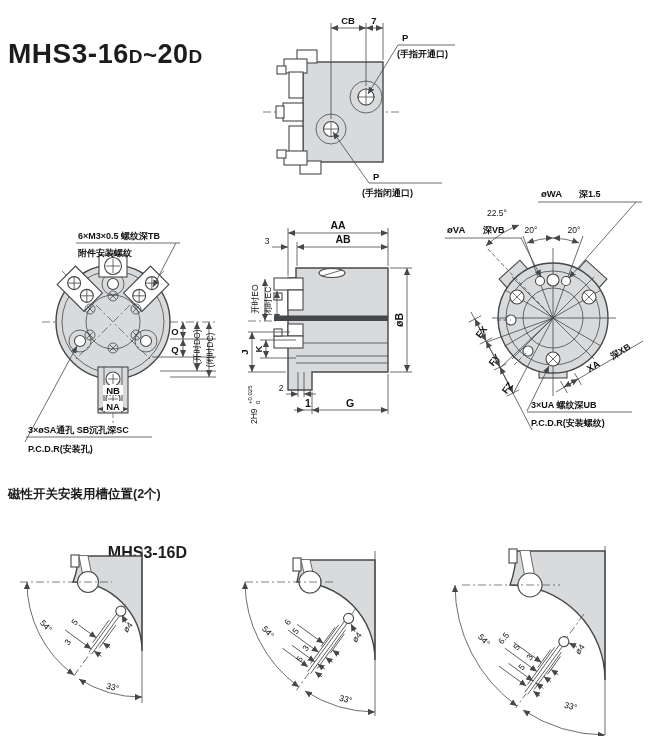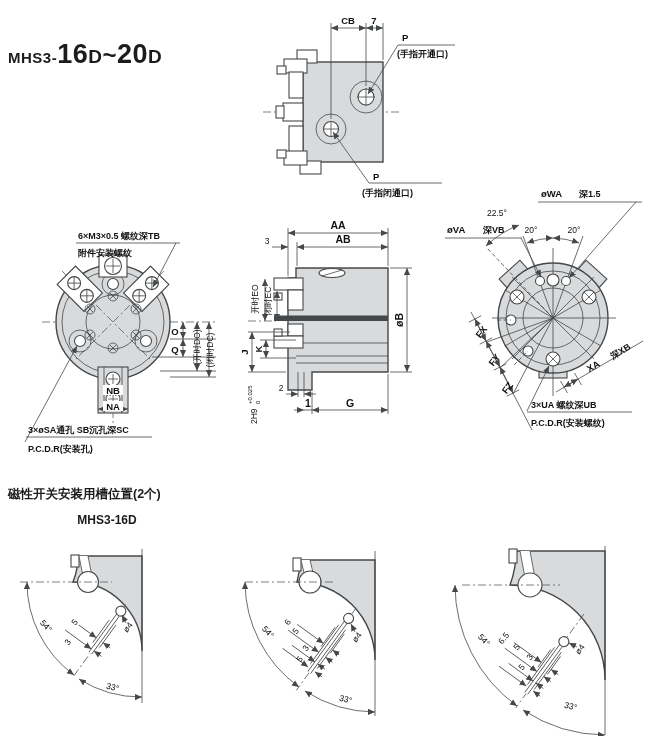--- a/index.html
+++ b/index.html
@@ -1,26 +1,26 @@
 <!DOCTYPE html>
 <html><head>
 <meta charset="utf-8">
 <style>
   html,body{margin:0;padding:0;background:#fff;}
   .page{position:relative;width:648px;height:736px;background:#ffffff;overflow:hidden;
         font-family:"Liberation Sans",sans-serif;color:#1c1c1c;}
   .pagetitle{position:absolute;left:8px;top:6px;font-weight:bold;white-space:nowrap;
              display:flex;align-items:baseline;letter-spacing:0.5px;}
-  .pagetitle .t1{font-size:15px;}
+  .pagetitle .t1{font-size:28px;}
   .pagetitle .t2{font-size:27px;margin-top:33px;}
   .pagetitle .t3{font-size:19px;}
   .pagetitle .t4{font-size:24px;}
   .secheading{position:absolute;left:8px;top:486px;font-size:12.5px;font-weight:bold;}
-  .subtitle{position:absolute;top:513px;width:160px;text-align:center;
-            font-size:12px;font-weight:bold;}
+  .subtitle{position:absolute;top:544px;width:160px;text-align:right;
+            font-size:16px;font-weight:bold;}
   .sub1{left:27px;} .sub2{left:240px;} .sub3{left:466px;}
   svg{position:absolute;left:0;top:0;}
   .thin{stroke:#45484a;stroke-width:0.8;fill:none;}
   .cline{stroke:#45484a;stroke-width:0.7;fill:none;stroke-dasharray:8 3 2 3;}
   .hid{stroke:#45484a;stroke-width:0.8;fill:none;stroke-dasharray:4 2.5;}
   .gfill{fill:#d9dadb;stroke:#45484a;stroke-width:1.4;}
   .gfill2{fill:#d9dadb;stroke:#45484a;stroke-width:1.1;}
   .wfill{fill:#ffffff;stroke:#45484a;stroke-width:1.1;}
   .wmask{fill:#ffffff;stroke:none;}
   text.dl{font:bold 9.5px "Liberation Sans",sans-serif;fill:#111;}

